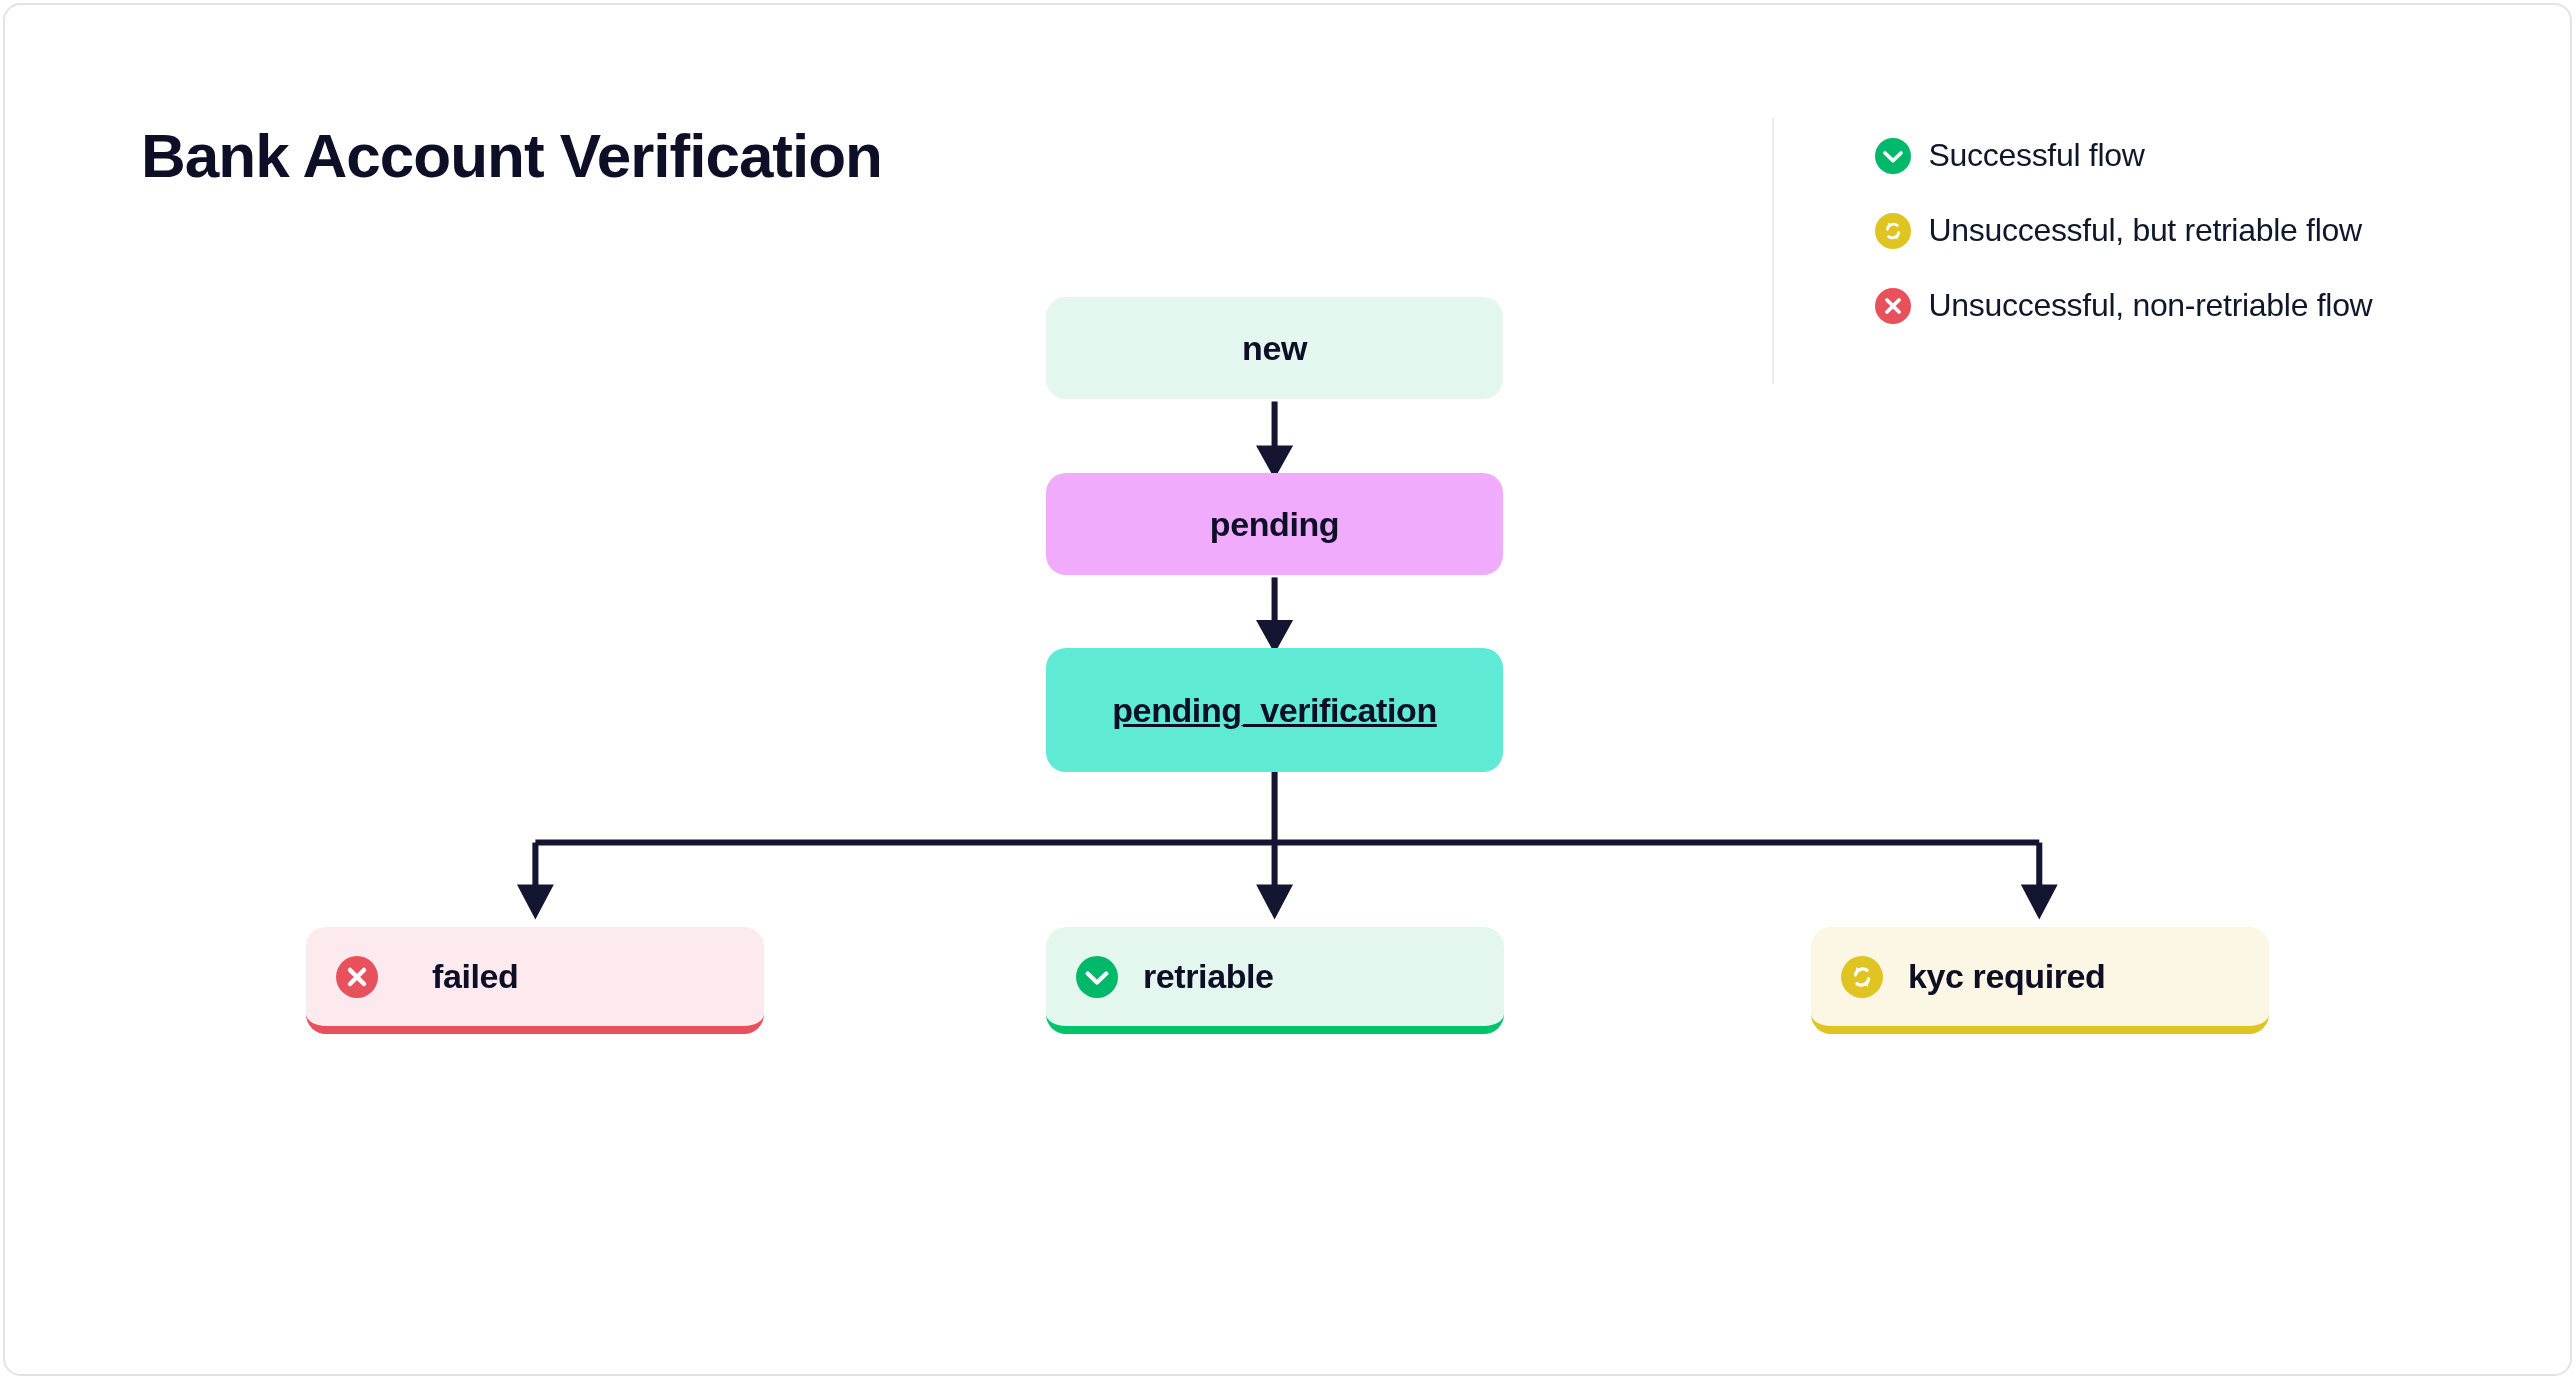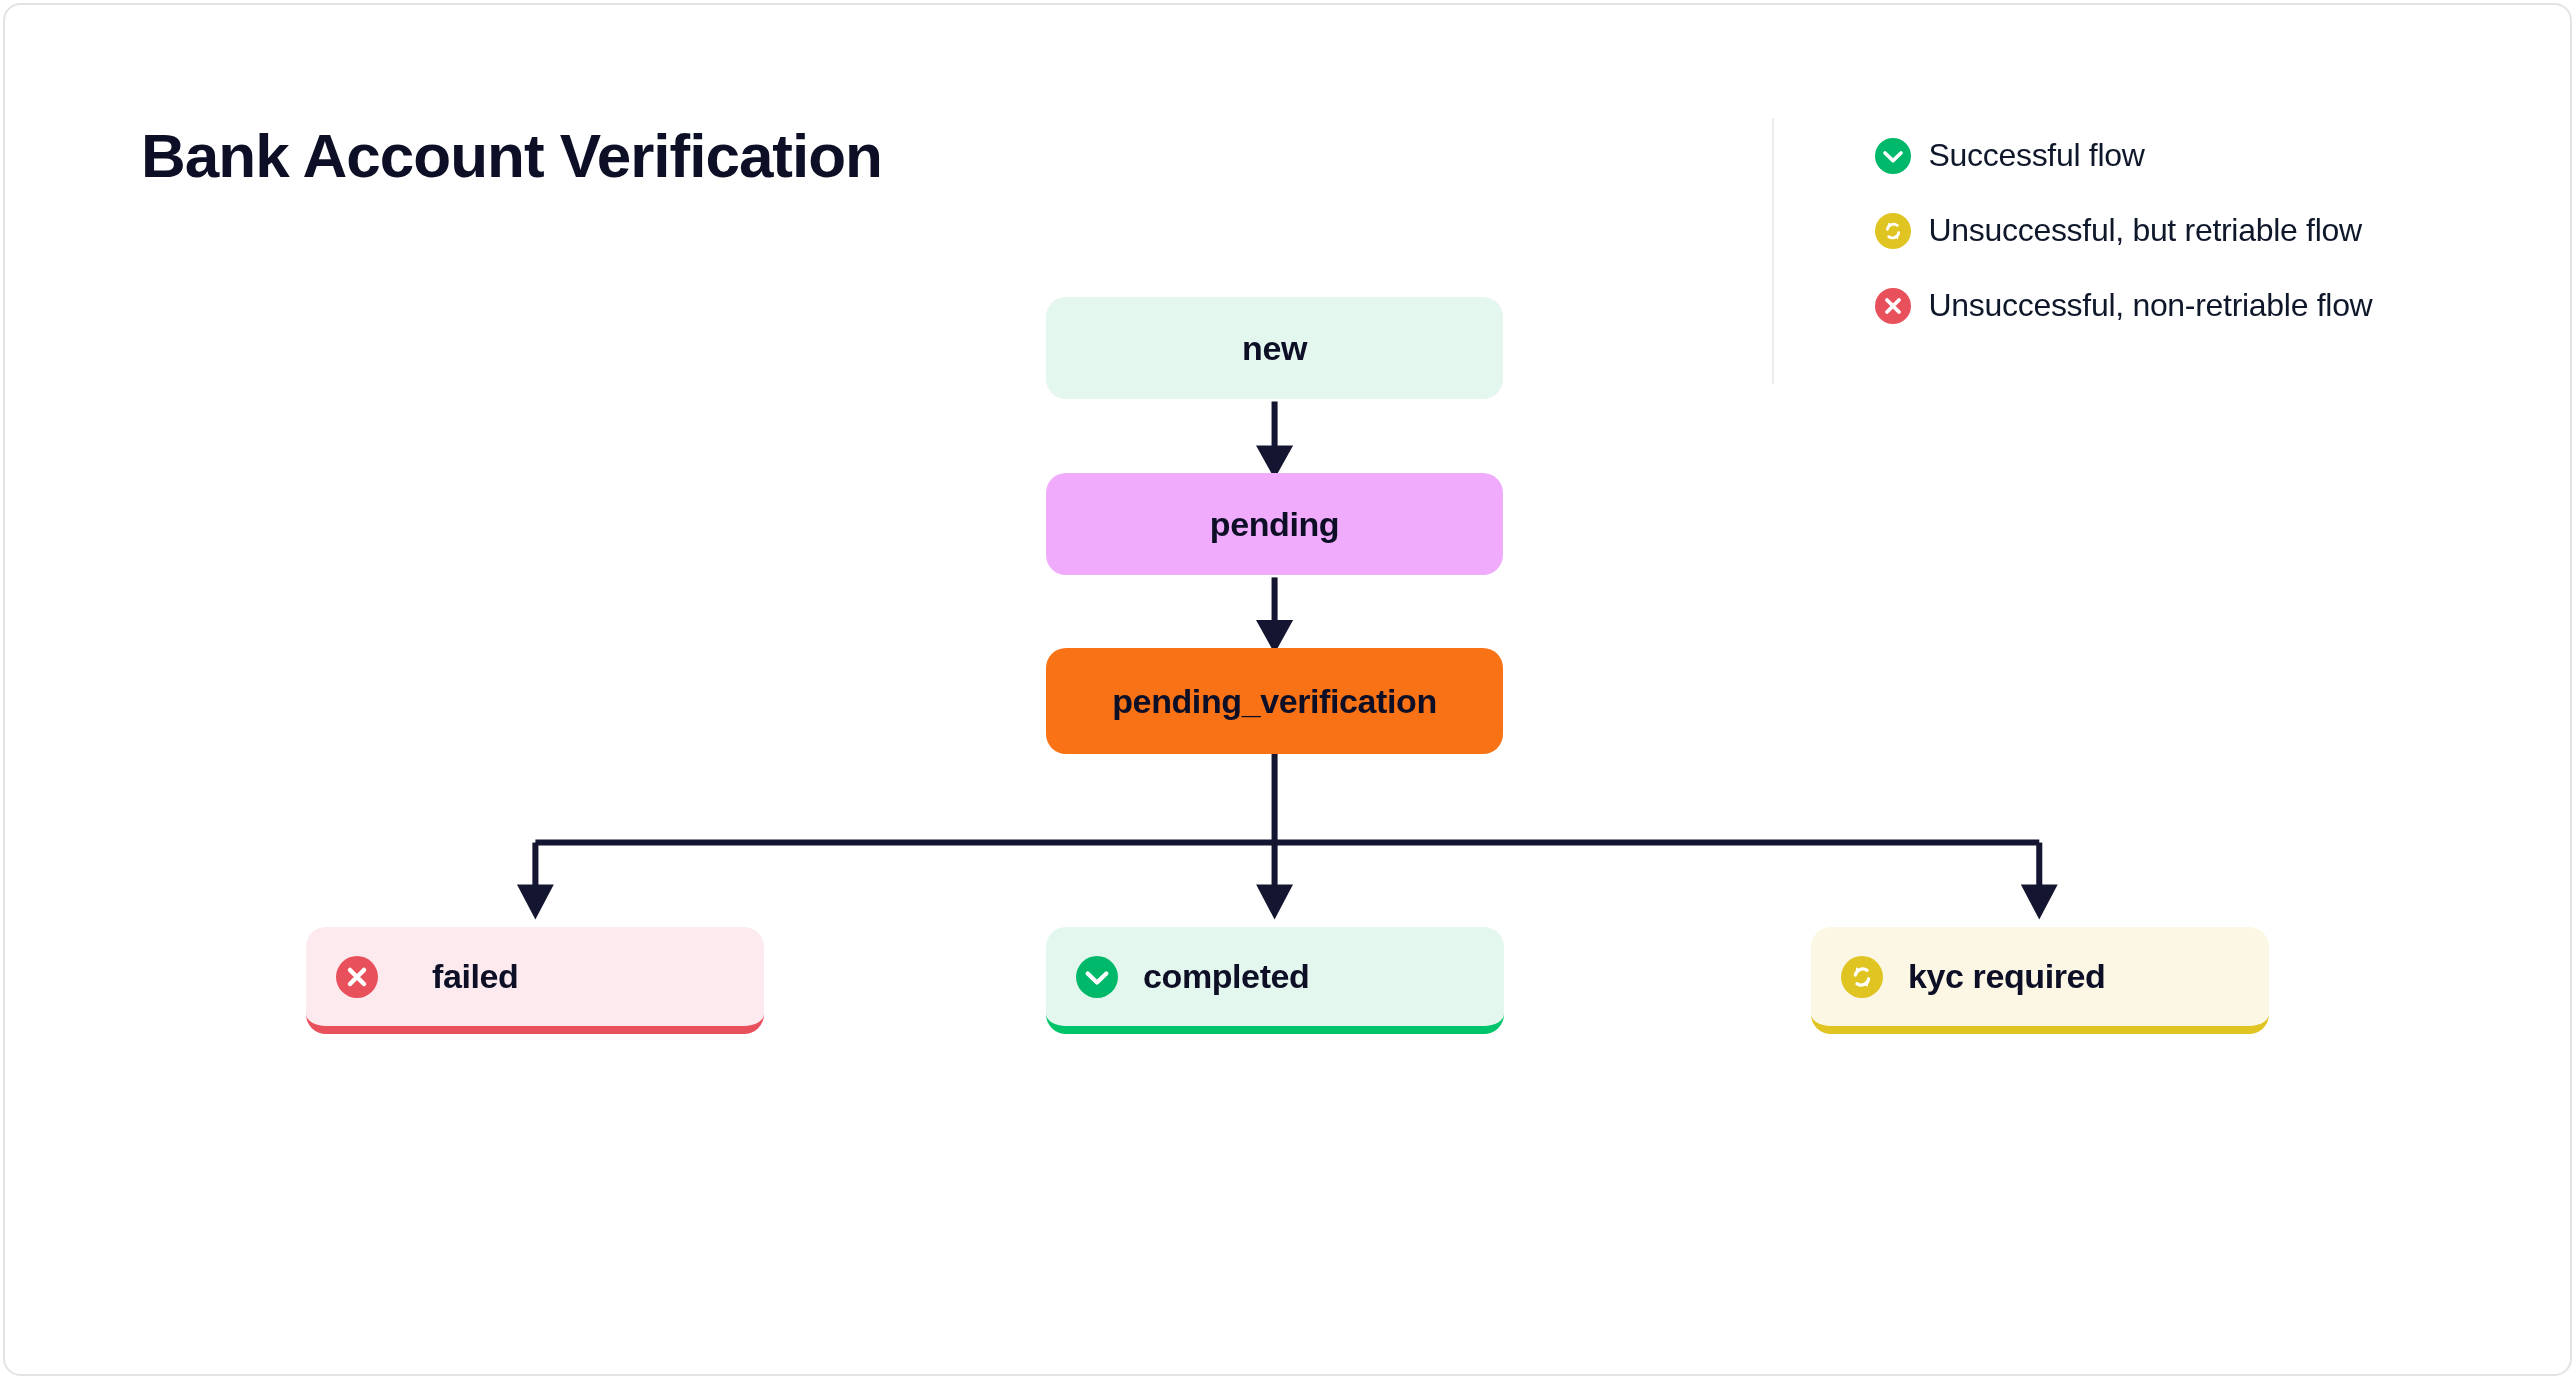--- a/index.html
+++ b/index.html
@@ -94,21 +94,21 @@
     border-radius: 50%;
     flex: 0 0 42px;
     margin-left: 29.5px;
     margin-right: 25.5px;
   }
   .node .node-badge svg { display: block; width: 42px; height: 42px; }
 
   
   #node-new        { left: 1046px; top: 297px;  width: 457px; height: 102px; background: #e4f7ef; }
   #node-pending    { left: 1046px; top: 473px;  width: 457px; height: 102px; background: #f0abfc; }
-  #node-pending-verification { left: 1046px; top: 648px; width: 457px; height: 106px; background: #f97316; }
+  #node-pending-verification { left: 1046px; top: 648px; width: 457px; height: 124px; background: #5eead4; text-decoration: underline; }
 
   
   #node-failed        { left: 306px;  top: 927px; width: 458px; height: 107px; background: #fdeaee; border-bottom: 8.7px solid #e8505b; gap: 29px; }
   #node-completed     { left: 1046px; top: 927px; width: 458px; height: 107px; background: #e4f7ef; border-bottom: 8.7px solid #00c46a; }
   #node-kyc-required  { left: 1811px; top: 927px; width: 458px; height: 107px; background: #fcf7e4; border-bottom: 8.7px solid #e0c422; }
 
   
   #connectors {
     position: absolute;
     left: 0;
@@ -208,21 +208,21 @@
   <span class="node-label">failed</span>
 </div>
 
 <div class="node" id="node-completed">
   <span class="node-badge">
     <svg viewBox="0 0 54 54" xmlns="http://www.w3.org/2000/svg">
       <circle cx="27" cy="27" r="27" fill="#00b869"></circle>
       <path d="M15 22.5 L27 34 L39 22.5" fill="none" stroke="#ffffff" stroke-width="5.5" stroke-linecap="round" stroke-linejoin="round"></path>
     </svg>
   </span>
-  <span class="node-label">completed</span>
+  <span class="node-label">retriable</span>
 </div>
 
 <div class="node" id="node-kyc-required">
   <span class="node-badge">
     <svg viewBox="0 0 54 54" xmlns="http://www.w3.org/2000/svg">
       <circle cx="27" cy="27" r="27" fill="#e0c422"></circle>
       <path d="M18.5 24.5 A9.5 9.5 0 0 1 33.5 18.5" fill="none" stroke="#ffffff" stroke-width="4.2" stroke-linecap="round"></path>
       <path d="M35.5 29.5 A9.5 9.5 0 0 1 20.5 35.5" fill="none" stroke="#ffffff" stroke-width="4.2" stroke-linecap="round"></path>
       <polygon points="19.5,14.5 26.5,18.8 19,22.5" fill="#ffffff"></polygon>
       <polygon points="34.5,39.5 27.5,35.2 35,31.5" fill="#ffffff"></polygon>

